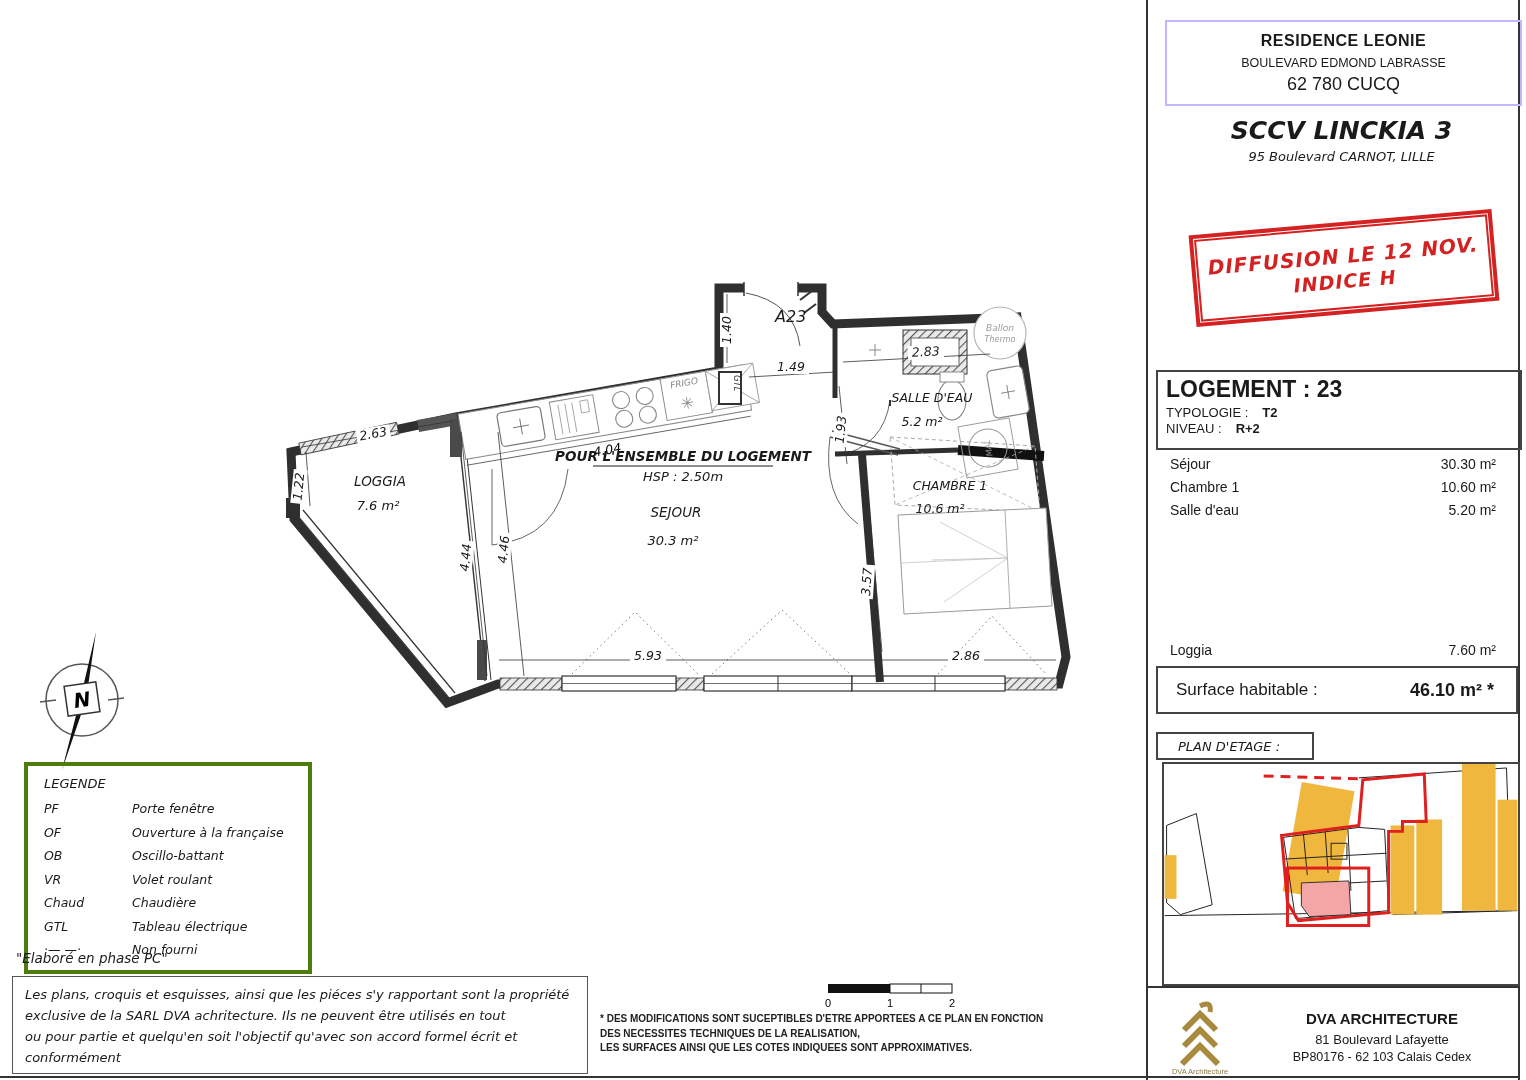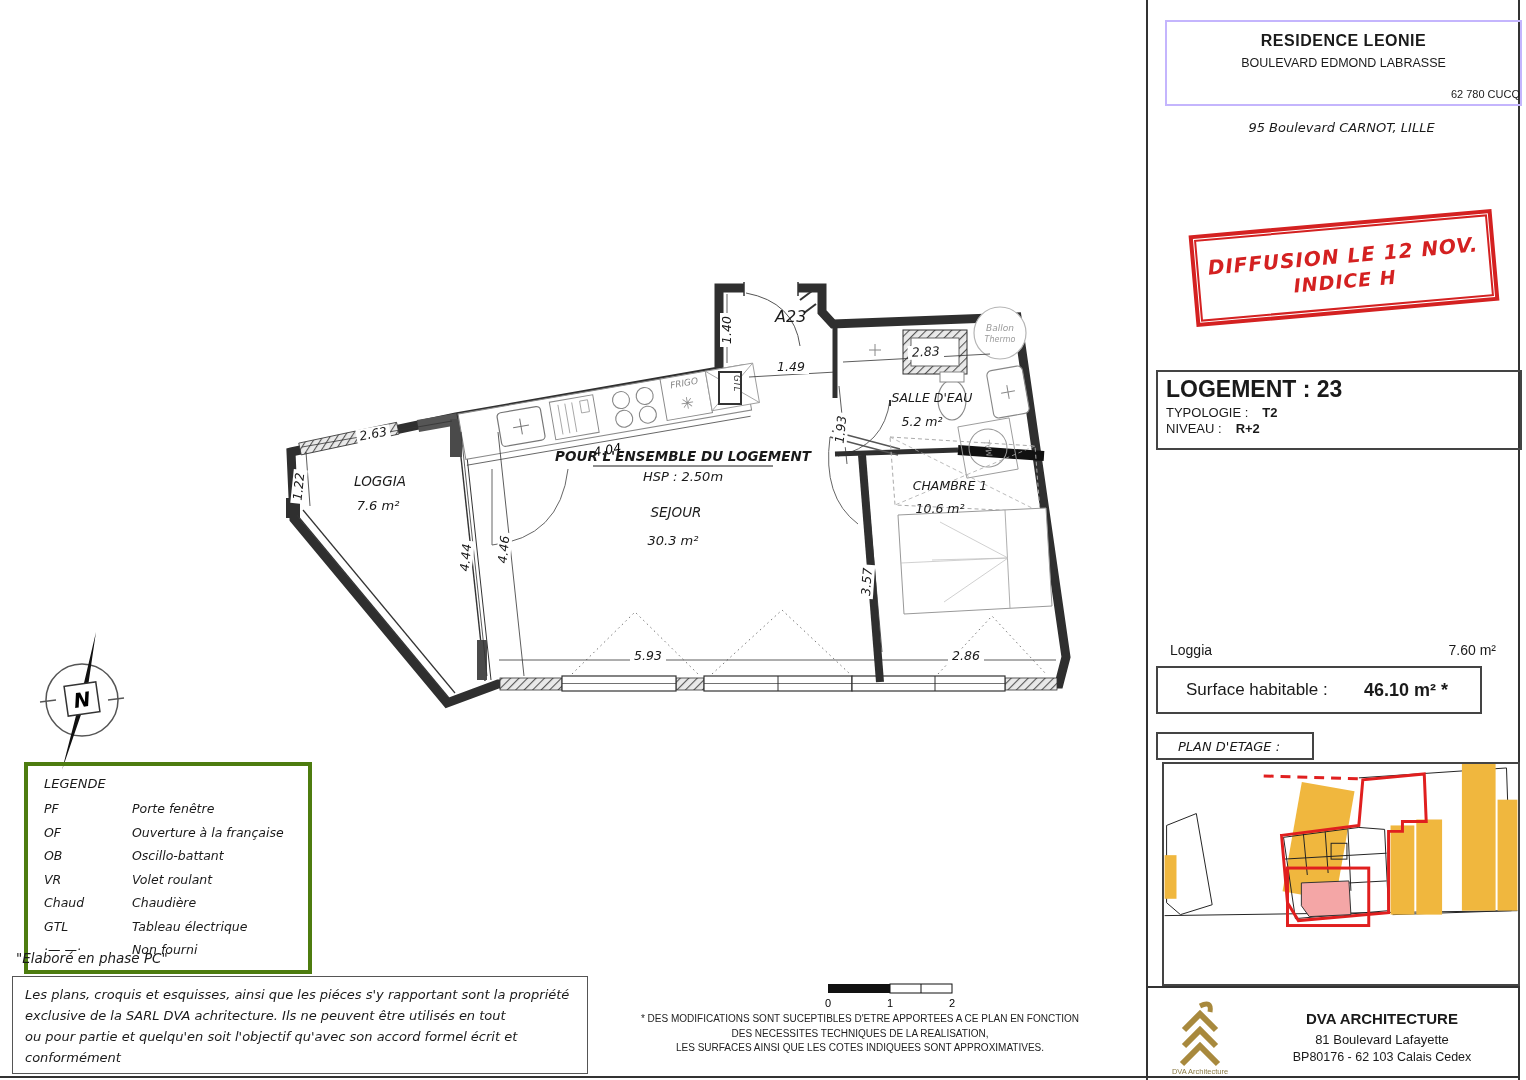--- a/index.html
+++ b/index.html
@@ -6,57 +6,57 @@
   #sheet{position:relative;width:1526px;height:1080px;background:#fff;overflow:hidden;
          font-family:"Liberation Sans",sans-serif;color:#1a1a1a;}
   .abs{position:absolute;}
   .hand{font-family:"DejaVu Sans",sans-serif;font-style:italic;}
   .vline{width:2px;background:#333;}
   .hline{height:2px;background:#333;}
   
   .hdrbox{left:1165px;top:20px;width:353px;height:82px;border:2px solid #c4b5fd;text-align:center;}
   .hdrbox .t1{font-weight:bold;font-size:16px;letter-spacing:.5px;margin-top:10px;}
   .hdrbox .t2{font-size:12.5px;margin-top:6px;}
-  .hdrbox .t3{font-size:11px;margin-top:18px;text-align:right;}
+  .hdrbox .t3{font-size:18px;margin-top:4px;}
   .company{left:1165px;top:116px;width:353px;text-align:center;}
   .company .c1{font-size:25px;font-weight:bold;}
   .company .c2{font-size:13px;margin-top:4px;}
   .stamp{left:1192px;top:222px;width:296px;height:84px;border:4px solid #d42121;
          transform:rotate(-5deg);display:flex;align-items:center;justify-content:center;}
   .stampin{width:calc(100% - 6px);height:calc(100% - 6px);border:2px solid #d42121;
          display:flex;flex-direction:column;align-items:center;justify-content:center;color:#d42121;}
   .stampin .s1{font-size:20px;font-weight:bold;letter-spacing:1px;}
   .stampin .s2{font-size:19px;font-weight:bold;letter-spacing:1px;margin-top:2px;}
   .unitbox{left:1156px;top:370px;width:362px;height:76px;border:2px solid #444;}
   .unitbox .u1{font-size:23px;font-weight:bold;margin:4px 0 2px 8px;}
   .unitbox .u2{font-size:13px;margin:1px 0 0 8px;}
   .unitbox b{margin-left:14px;}
   .srow{display:flex;justify-content:space-between;font-size:14px;padding:0 12px 0 14px;height:23px;align-items:center;}
   .survrows{left:1156px;top:452px;width:352px;}
   .loggiarow{left:1156px;top:638px;width:352px;}
-  .habbox{left:1156px;top:666px;width:326px;height:48px;border:2px solid #444;
-          display:flex;align-items:center;justify-content:space-between;padding:16px;box-sizing:border-box;}
+  .habbox{left:1156px;top:666px;width:362px;height:48px;border:2px solid #444;
+          display:flex;align-items:center;justify-content:space-between;padding:6px;box-sizing:border-box;}
   .habbox .h1{font-size:17px;margin-left:12px;}
   .habbox .h2{font-size:18px;font-weight:bold;margin-right:16px;}
   .pebox{left:1156px;top:732px;width:134px;height:24px;border:2px solid #444;
          font-size:13px;display:flex;align-items:center;padding-left:20px;}
   .mapbox{left:1162px;top:762px;width:354px;height:220px;border:2px solid #444;background:#fff;}
   .arch{left:1252px;top:1010px;width:260px;text-align:center;}
   .arch .a1{font-size:15px;font-weight:bold;}
   .arch .a2{font-size:13px;margin-top:5px;}
   .arch .a3{font-size:12.5px;margin-top:3px;}
   
   .legend{left:24px;top:762px;width:288px;height:212px;border:4px solid #4d7c0f;box-sizing:border-box;
           padding:10px 0 0 16px;font-size:12.5px;}
   .legend .lt{font-size:13px;margin-bottom:10px;}
   .lrow{display:grid;grid-template-columns:88px 1fr;margin-bottom:8.5px;}
   .phase{left:16px;top:950px;font-size:13.5px;}
   .copybox{left:12px;top:976px;width:576px;height:98px;border:1.5px solid #555;box-sizing:border-box;
            padding:7px 0 0 12px;font-size:13px;line-height:1.62;}
-  .disc{left:600px;top:1012px;width:520px;text-align:center;font-size:10px;line-height:1.45;font-weight:normal;color:#222;}
+  .disc{left:600px;top:1012px;width:520px;font-size:10px;line-height:1.45;font-weight:bold;color:#222;}
 </style>
 </head>
 <body>
 
 <div id="sheet">
 
   <svg class="abs" style="left:0;top:0" width="1148" height="1080" viewBox="0 0 1148 1080">
     <defs>
       <pattern id="hatch" width="6" height="6" patternUnits="userSpaceOnUse" patternTransform="rotate(45)">
         <rect width="6" height="6" fill="#e9e9e9"></rect>
@@ -280,36 +280,51 @@
   <div class="abs hline" style="left:0;top:1076px;width:1520px"></div>
   <div class="abs hline" style="left:1146px;top:986px;width:374px"></div>
 
   <div class="abs hdrbox">
     <div class="t1">RESIDENCE LEONIE</div>
     <div class="t2">BOULEVARD EDMOND LABRASSE</div>
     <div class="t3">62 780 CUCQ</div>
   </div>
 
   <div class="abs company hand">
+    <div class="c1">SCCV LINCKIA 3</div>
     <div class="c2">95 Boulevard CARNOT, LILLE</div>
   </div>
 
   <div class="abs stamp">
     <div class="stampin hand">
       <div class="s1">DIFFUSION LE 12 NOV.</div>
       <div class="s2">INDICE H</div>
     </div>
   </div>
 
   <div class="abs unitbox">
     <div class="u1">LOGEMENT : 23</div>
     <div class="u2"><span>TYPOLOGIE :</span><b>T2</b></div>
     <div class="u2"><span>NIVEAU :</span><b>R+2</b></div>
   </div>
 
+  <div class="abs survrows">
+    <div class="srow">
+      <span>Séjour</span>
+      <span>30.30 m²</span>
+    </div>
+    <div class="srow">
+      <span>Chambre 1</span>
+      <span>10.60 m²</span>
+    </div>
+    <div class="srow">
+      <span>Salle d'eau</span>
+      <span>5.20 m²</span>
+    </div>
+  </div>
 
   <div class="abs loggiarow">
     <div class="srow">
       <span>Loggia</span>
       <span>7.60 m²</span>
     </div>
   </div>
 
   <div class="abs habbox">
     <span class="h1">Surface habitable :</span>

